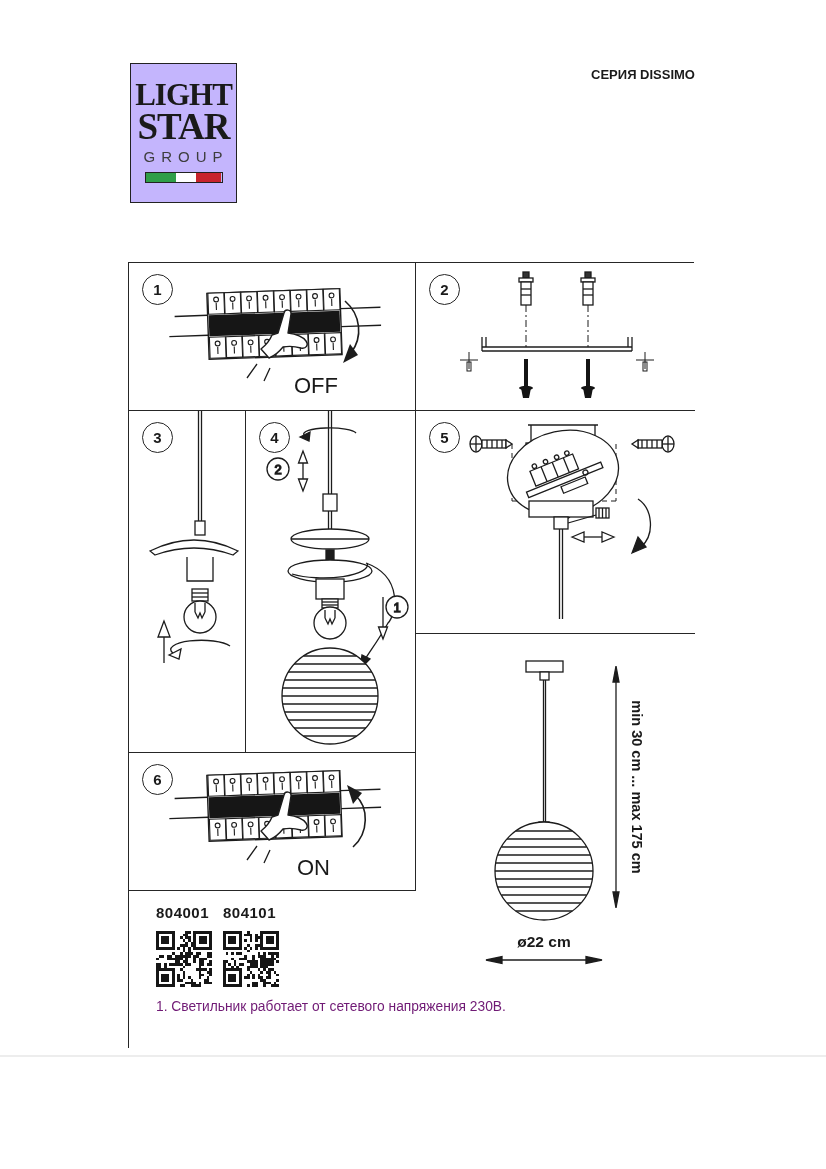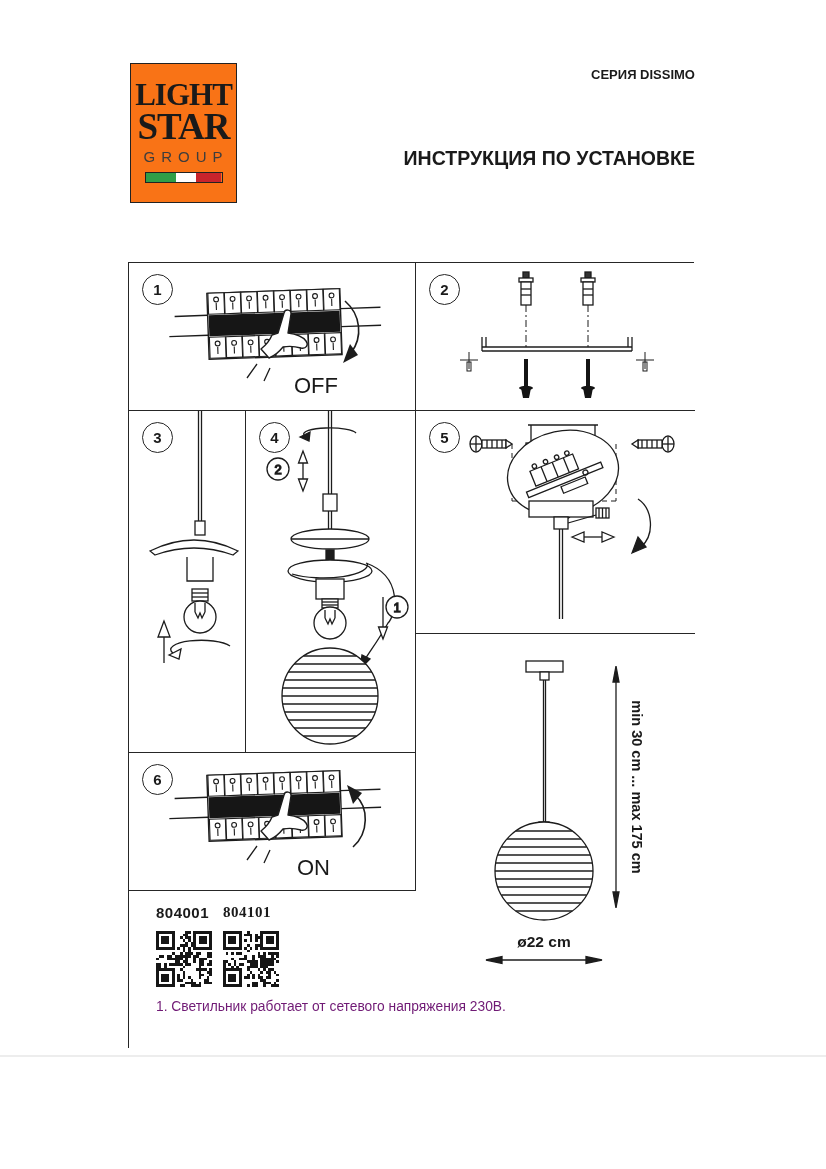--- a/index.html
+++ b/index.html
@@ -3,21 +3,21 @@
 <meta charset="utf-8">
 <style>
   html,body{margin:0;padding:0;background:#fff;}
   body{width:826px;height:1169px;position:relative;overflow:hidden;
        font-family:"Liberation Sans",sans-serif;color:#1a1a1a;}
   .abs{position:absolute;}
   svg{display:block;}
   svg text{font-family:"Liberation Sans",sans-serif;fill:#1a1a1a;}
   
   .logo-box{left:130px;top:63px;width:107px;height:140px;border:1.5px solid #222;
-            box-sizing:border-box;text-align:center;padding-top:16px;background:#f97316;}
+            box-sizing:border-box;text-align:center;padding-top:16px;background:#c4b5fd;}
   .logo-light{font-family:"Liberation Serif",serif;font-weight:700;font-size:31px;line-height:30px;letter-spacing:-1px;}
   .logo-star{font-family:Liberation Serif, serif;font-weight:700;font-size:37px;line-height:33px;letter-spacing:-1px;}
   .logo-group{font-size:15px;letter-spacing:6px;line-height:22px;margin-top:3px;color:#3d3d3d;padding-left:5px;text-align:center;}
   .flag{width:76px;height:9px;margin:4px auto 0;border:1px solid #222;display:flex;box-sizing:content-box;}
   .flag div{height:100%;}
   
   .hdr1{right:131px;top:60px;text-align:right;font-weight:700;font-size:13px;line-height:29px;}
   .hdr2{right:131px;top:145px;text-align:right;font-weight:700;font-size:19.5px;line-height:27px;}
   
   .grid{left:128px;top:262px;width:566px;height:786px;border:1.5px solid #262626;box-sizing:border-box;background:#fff;}
@@ -79,21 +79,20 @@
     <div style="width:40%;background:#2f9e48"></div>
     <div style="width:27%;background:#ffffff"></div>
     <div style="width:33%;background:#c8242c"></div>
   </div>
 </div>
 
 <div class="abs hdr1">
   <div>СЕРИЯ DISSIMO</div>
 </div>
 <div class="abs hdr2">
-  <div>ИНСТРУКЦИЯ ПО УСТАНОВКЕ</div>
 </div>
 
 <div class="abs grid">
 
   <div class="panel b-r b-b" style="left:0;top:0;width:287px;height:148px;">
     <div class="badge">
         <span>1</span>
       </div>
     <svg width="285" height="146" viewBox="0 0 285 146">
       <use href="#breaker-strip"></use>
@@ -349,21 +348,21 @@
         <use href="#breaker-strip"></use>
         <path d="M224,102 C240,88 240,62 226,50" fill="none" stroke="#1c1c1c" stroke-width="1.6"></path>
         <polygon points="218,40 233,48 224,59" fill="#1c1c1c"></polygon>
         <text x="168" y="130" font-size="22">ON</text>
       </g>
     </svg>
   </div>
 
   <div class="panel" style="left:0;top:628px;width:287px;height:158px;text-align:center;">
     <div class="art-code" style="left:27px;">804001</div>
-    <div class="art-code" style="left:94px;font-family:Liberation Serif, serif;">804101</div>
+    <div class="art-code" style="left:94px;">804101</div>
     <svg class="abs" style="left:27px;top:40px" width="56" height="56" viewBox="0 0 21 21" shape-rendering="crispEdges">
         <rect x="0" y="0" width="1" height="1" fill="#161616"></rect>
         <rect x="1" y="0" width="1" height="1" fill="#161616"></rect>
         <rect x="2" y="0" width="1" height="1" fill="#161616"></rect>
         <rect x="3" y="0" width="1" height="1" fill="#161616"></rect>
         <rect x="4" y="0" width="1" height="1" fill="#161616"></rect>
         <rect x="5" y="0" width="1" height="1" fill="#161616"></rect>
         <rect x="6" y="0" width="1" height="1" fill="#161616"></rect>
         <rect x="11" y="0" width="1" height="1" fill="#161616"></rect>
         <rect x="12" y="0" width="1" height="1" fill="#161616"></rect>

